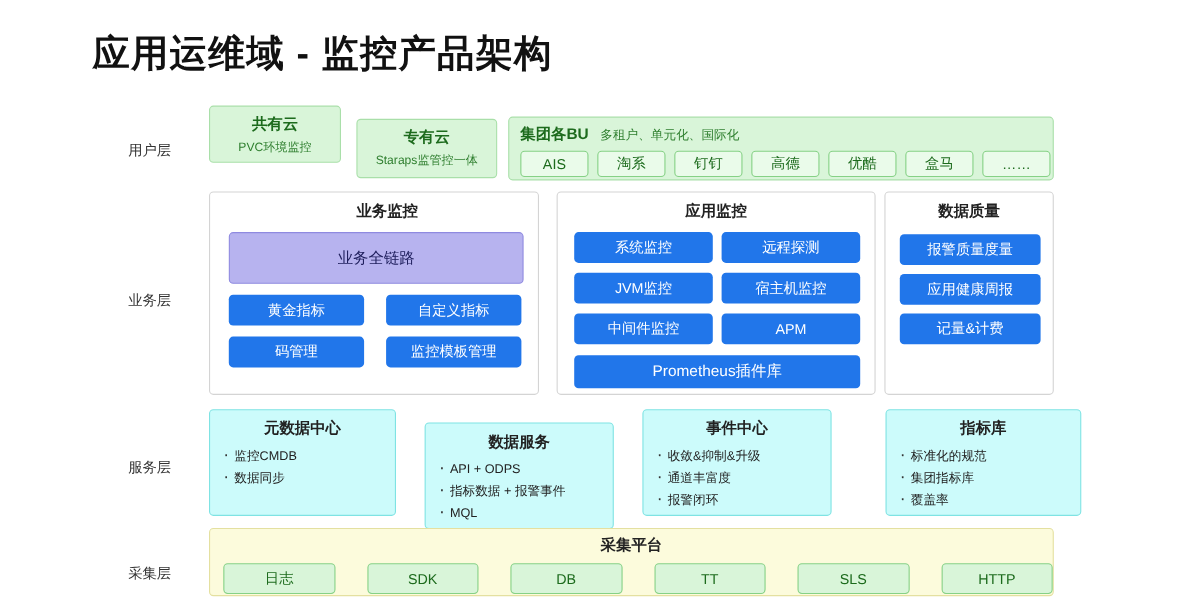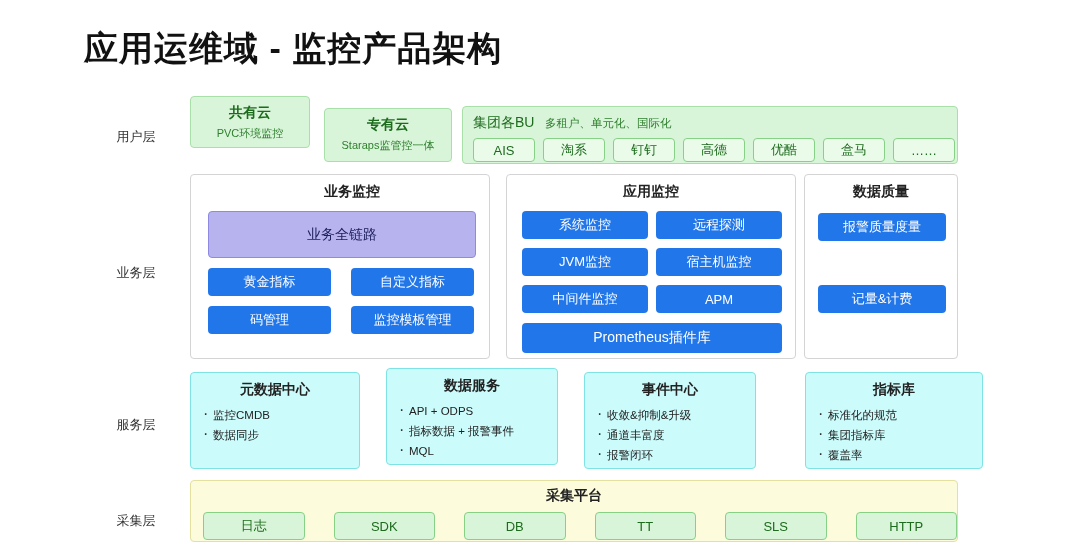--- a/index.html
+++ b/index.html
@@ -91,21 +91,21 @@
     line-height:20px;
   }
   .bullet-list li { position:relative; padding-left:12px; }
   .bullet-list li:before {
     content:"·";
     position:absolute; left:2px; top:-1px;
     font-size:16px; color:#333;
   }
   .user-cell-title { font-size:14px; font-weight:bold; color:#1d6b1d; }
   .user-cell-sub { font-size:11px; color:#2f7f2f; margin-top:4px; }
-  .bu-label { font-size:14px; font-weight:normal; color:#1d6b1d; }
+  .bu-label { font-size:14px; font-weight:bold; color:#1d6b1d; }
   .bu-sub { font-size:11.5px; color:#2f7f2f; }
 </style>
 </head>
 <body>
 
 <div class="title">应用运维域 - 监控产品架构</div>
 
 <div class="row-label" style="left:104px; top:128px;">用户层</div>
 <div class="row-label" style="left:104px; top:264px;">业务层</div>
 <div class="row-label" style="left:104px; top:416px;">服务层</div>
@@ -157,32 +157,33 @@
   <div class="blue-chip" style="position:absolute; left:15px; top:73px; width:126px; height:28px;">JVM监控</div>
   <div class="blue-chip" style="position:absolute; left:149px; top:73px; width:126px; height:28px;">宿主机监控</div>
   <div class="blue-chip" style="position:absolute; left:15px; top:110px; width:126px; height:28px;">中间件监控</div>
   <div class="blue-chip" style="position:absolute; left:149px; top:110px; width:126px; height:28px;">APM</div>
   <div class="blue-chip" style="position:absolute; left:15px; top:148px; width:260px; height:30px; font-size:14px;">Prometheus插件库</div>
 </div>
 
 <div class="box white-panel" style="left:804px; top:174px; width:154px; height:185px;">
   <div class="panel-title">数据质量</div>
   <div class="blue-chip" style="position:absolute; left:13px; top:38px; width:128px; height:28px;">报警质量度量</div>
+  <div class="blue-chip" style="position:absolute; left:13px; top:74px; width:128px; height:28px;">应用健康周报</div>
   <div class="blue-chip" style="position:absolute; left:13px; top:110px; width:128px; height:28px;">记量&amp;计费</div>
 </div>
 
 <div class="box cyan-panel" style="left:190px; top:372px; width:170px; height:97px;">
   <div class="panel-title">元数据中心</div>
   <ul class="bullet-list">
     <li>监控CMDB</li>
     <li>数据同步</li>
   </ul>
 </div>
 
-<div class="box cyan-panel" style="left:386px; top:368px; width:172px; height:97px;">
+<div class="box cyan-panel" style="left:386px; top:384px; width:172px; height:97px;">
   <div class="panel-title">数据服务</div>
   <ul class="bullet-list">
     <li>API + ODPS</li>
     <li>指标数据 + 报警事件</li>
     <li>MQL</li>
   </ul>
 </div>
 
 <div class="box cyan-panel" style="left:584px; top:372px; width:172px; height:97px;">
   <div class="panel-title">事件中心</div>

